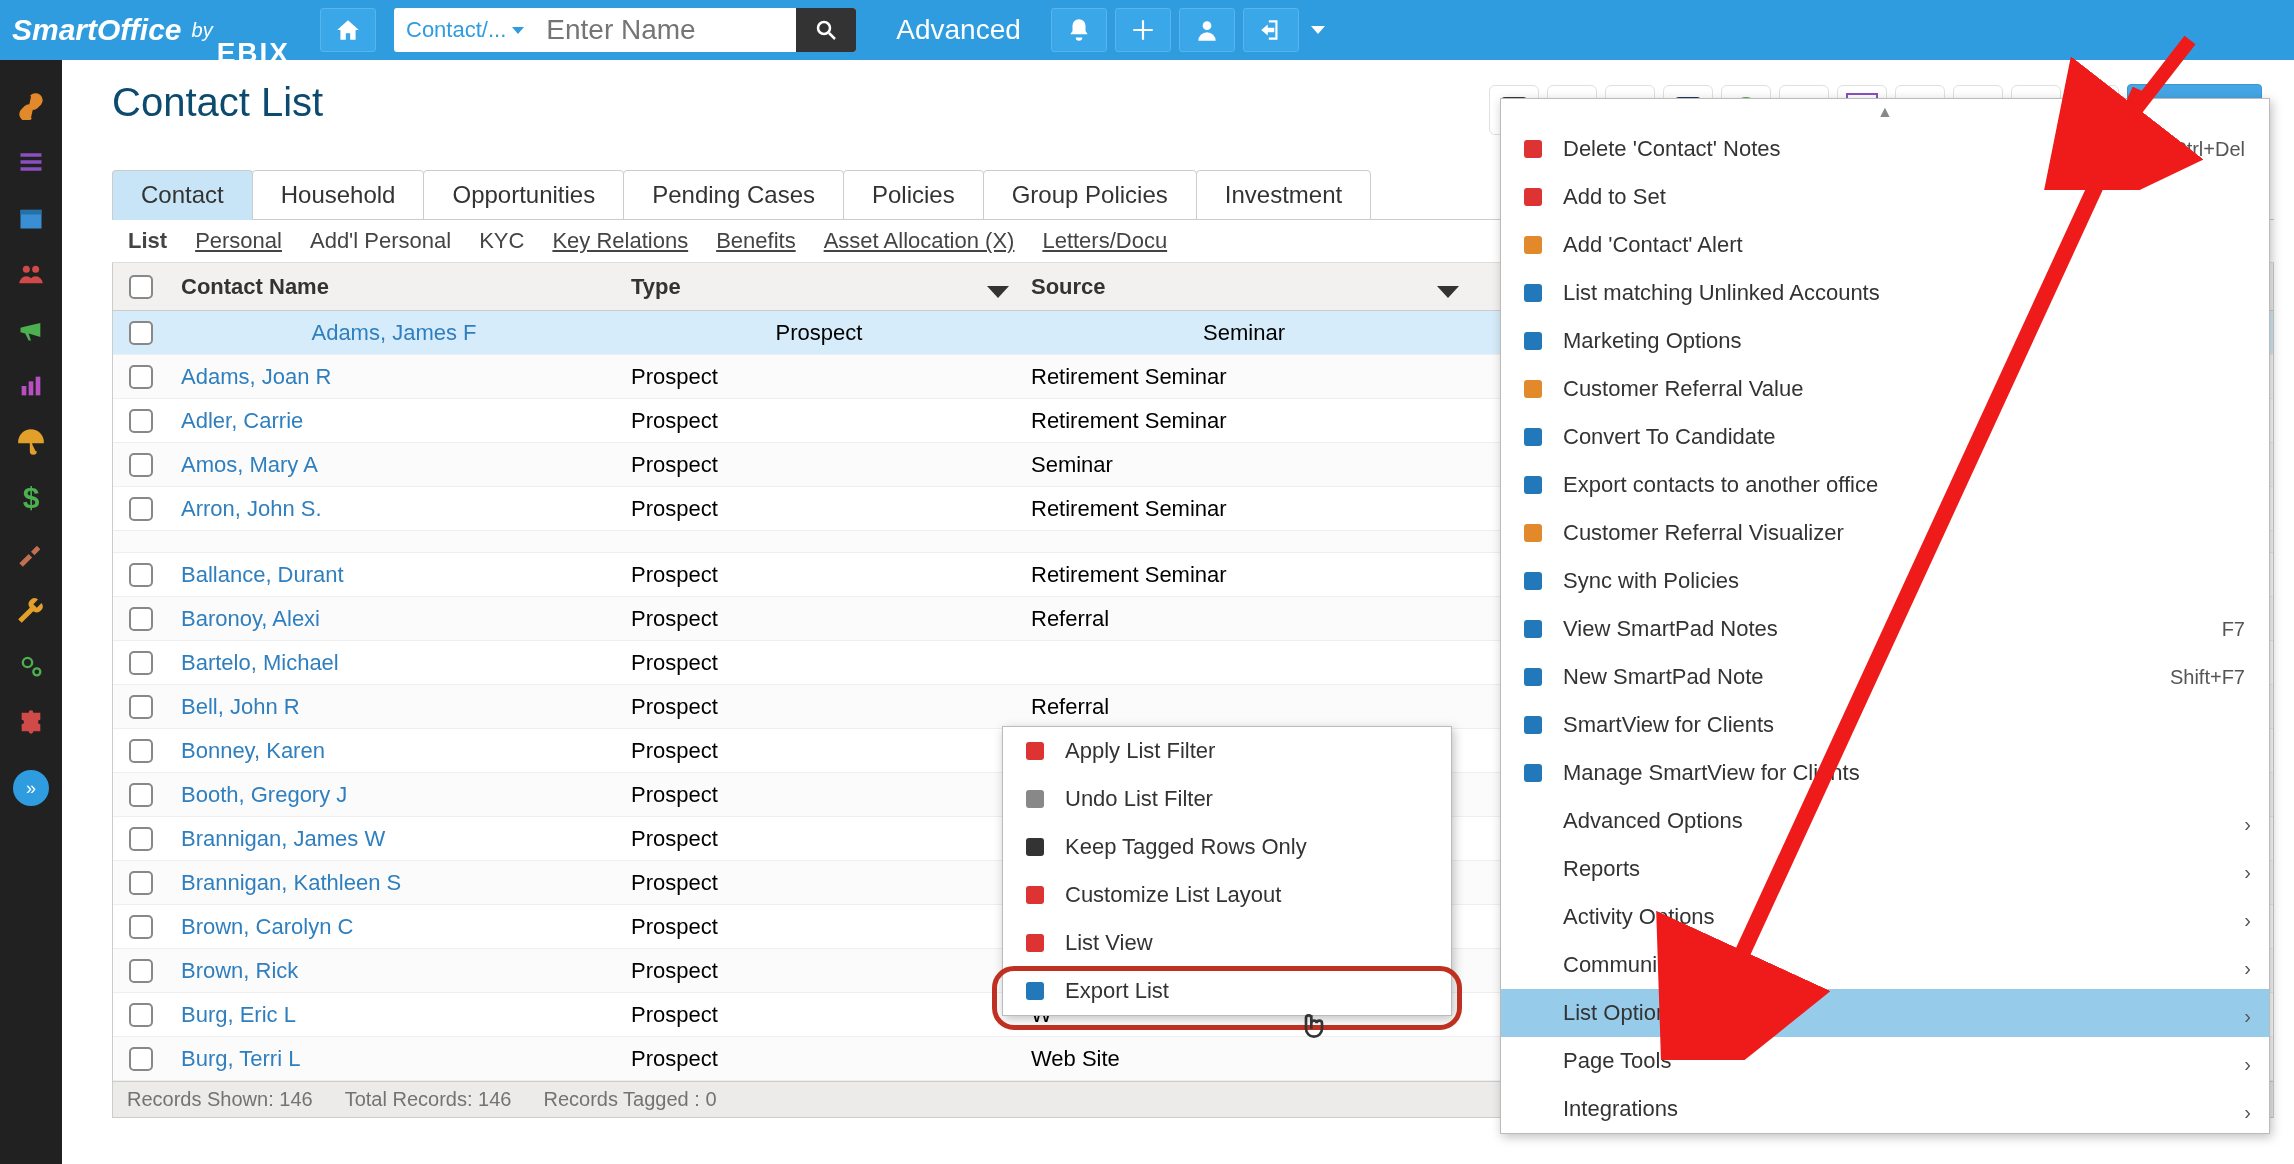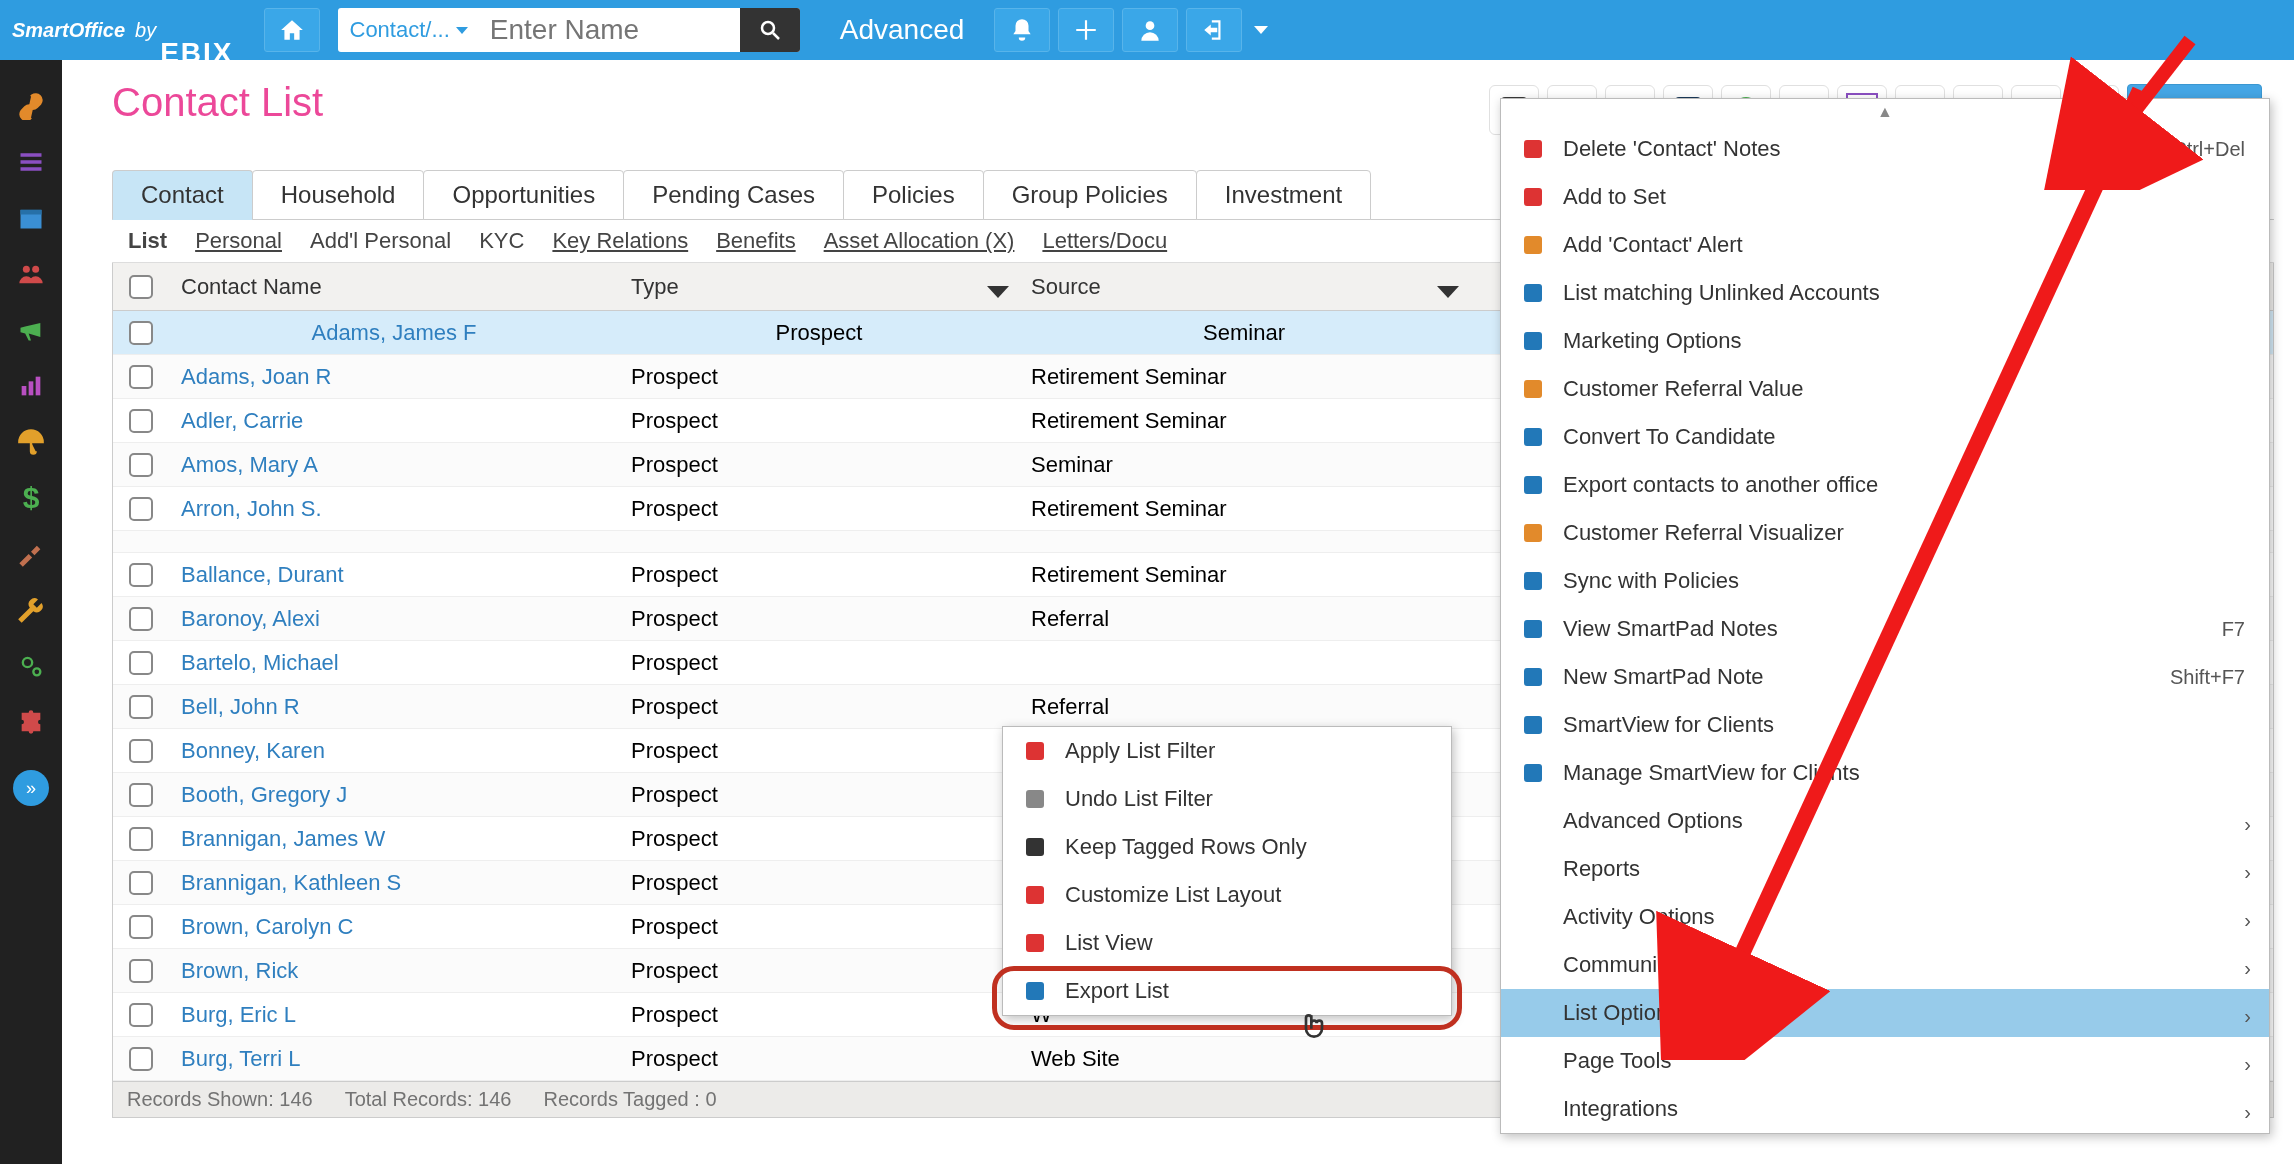--- a/index.html
+++ b/index.html
@@ -1,61 +1,61 @@
 <!DOCTYPE html>
 <html><head>
 <meta charset="utf-8">
 <style>
   * { box-sizing: border-box; margin: 0; padding: 0; font-family: "Segoe UI", Arial, sans-serif; }
   body { background: #fff; overflow: hidden; width: 2294px; height: 1164px; }
 
   
   .topbar { background: #2f9ce0; height: 60px; display: flex; align-items: center; padding: 0 12px; color: #fff; }
-  .logo { font-size: 20px; font-weight: 700; font-style: italic; margin-right: 10px; }
+  .logo { font-size: 30px; font-weight: 700; font-style: italic; margin-right: 10px; }
   .logo-by { font-size: 20px; font-style: italic; font-weight: 400; margin-right: 4px; }
   .logo-ebix { font-size: 28px; font-weight: 700; letter-spacing: 2px; margin-right: 30px; margin-top: 46px; }
   .top-btn { width: 56px; height: 44px; background: #3aa7e8; border: 1px solid #58b4ea; display: flex; align-items: center; justify-content: center; margin-right: 8px; cursor: pointer; border-radius: 3px; }
   .top-btn svg, .top-btn span { color: #fff; fill: #fff; }
   .search-wrap { display: flex; align-items: center; background: #fff; height: 44px; border-radius: 3px; margin: 0 10px; }
   .search-type { color: #2f9ce0; font-size: 22px; padding: 0 12px; display: flex; align-items: center; cursor: pointer; }
   .search-type .caret { margin-left: 6px; border-top: 7px solid #2f9ce0; border-left: 6px solid transparent; border-right: 6px solid transparent; }
   .search-input { border: none; outline: none; font-size: 28px; color: #555; padding: 0 10px; width: 260px; height: 100%; }
   .search-go { background: #333; color: #fff; width: 60px; height: 44px; display: flex; align-items: center; justify-content: center; cursor: pointer; border-radius: 0 3px 3px 0; }
   .adv-link { color: #fff; font-size: 28px; margin: 0 30px; cursor: pointer; }
   .topbar-caret { border-top: 8px solid #fff; border-left: 7px solid transparent; border-right: 7px solid transparent; margin-left: 4px; }
 
   
   .leftbar { position: absolute; left: 0; top: 60px; bottom: 0; width: 62px; background: #212121; display: flex; flex-direction: column; align-items: center; padding-top: 18px; }
   .leftbar .lb-item { width: 40px; height: 56px; display: flex; align-items: center; justify-content: center; cursor: pointer; }
   .leftbar .lb-expand { margin-top: 20px; width: 36px; height: 36px; background: #2f9ce0; border-radius: 18px; display: flex; align-items: center; justify-content: center; }
 
   
   .main { position: absolute; left: 62px; right: 0; top: 60px; bottom: 0; padding: 20px 20px 0 50px; }
-  .page-title { font-size: 40px; color: #ec4899; font-weight: 400; }
+  .page-title { font-size: 40px; color: #0c4a6e; font-weight: 400; }
   .toolbar-row { position: absolute; right: 32px; top: 24px; display: flex; align-items: center; gap: 8px; }
   .tool-btn { width: 50px; height: 50px; border: 1px solid #e0e0e0; border-radius: 6px; display: flex; align-items: center; justify-content: center; cursor: pointer; background: #fff; }
   .menu-btn { background: #45a6e5; color: #fff; font-size: 26px; padding: 0 22px; height: 52px; border-radius: 4px; display: flex; align-items: center; cursor: pointer; border: 1px solid #3a97d1; }
   .menu-btn .mcaret { margin-left: 10px; border-top: 8px solid #fff; border-left: 7px solid transparent; border-right: 7px solid transparent; }
 
   
   .tabs { margin-top: 44px; display: flex; border-bottom: 1px solid #ccc; }
   .tab { padding: 10px 28px; font-size: 24px; color: #333; border: 1px solid #ccc; background: #fff; margin-right: -1px; cursor: pointer; position: relative; top: 1px; border-top-left-radius: 4px; border-top-right-radius: 4px; }
   .tab.active { background: #c7e5f6; font-weight: 400; border-bottom-color: #c7e5f6; }
 
   
   .subtabs { display: flex; padding: 8px 16px; gap: 28px; font-size: 22px; color: #444; border-bottom: 1px solid #ddd; }
   .subtab { cursor: pointer; text-decoration: underline; }
   .subtab.active { font-weight: 700; text-decoration: none; }
   .subtab.nounder { text-decoration: none; }
 
   
   .table-wrap { border: 1px solid #ccc; border-top: none; background: #fff; }
   .thead { display: flex; background: #f2f1ef; border-bottom: 1px solid #ccc; height: 48px; align-items: center; font-size: 22px; color: #333; }
   .th-check { width: 56px; display: flex; justify-content: center; }
-  .th { padding: 0 12px; position: relative; }
+  .th { padding: 0 12px; position: relative; font-weight: bold; }
   .th .filter-caret { position: absolute; right: 10px; top: 12px; border-top: 12px solid #333; border-left: 11px solid transparent; border-right: 11px solid transparent; cursor: pointer; }
   .col-name { width: 450px; }
   .col-type { width: 400px; }
   .col-source { width: 450px; }
   .trow { display: flex; height: 44px; align-items: center; border-bottom: 1px solid #eee; font-size: 22px; }
   .trow.selected { background: #d6ecfa; text-align: center; }
   .trow.zebra { background: #fbfbfb; }
   .td-check { width: 56px; display:flex; justify-content:center; }
   .chk { width: 24px; height: 24px; border: 2px solid #888; border-radius: 5px; background: #fff; }
   .lnk { color: #2f7fbf; text-decoration: none; cursor: pointer; }

